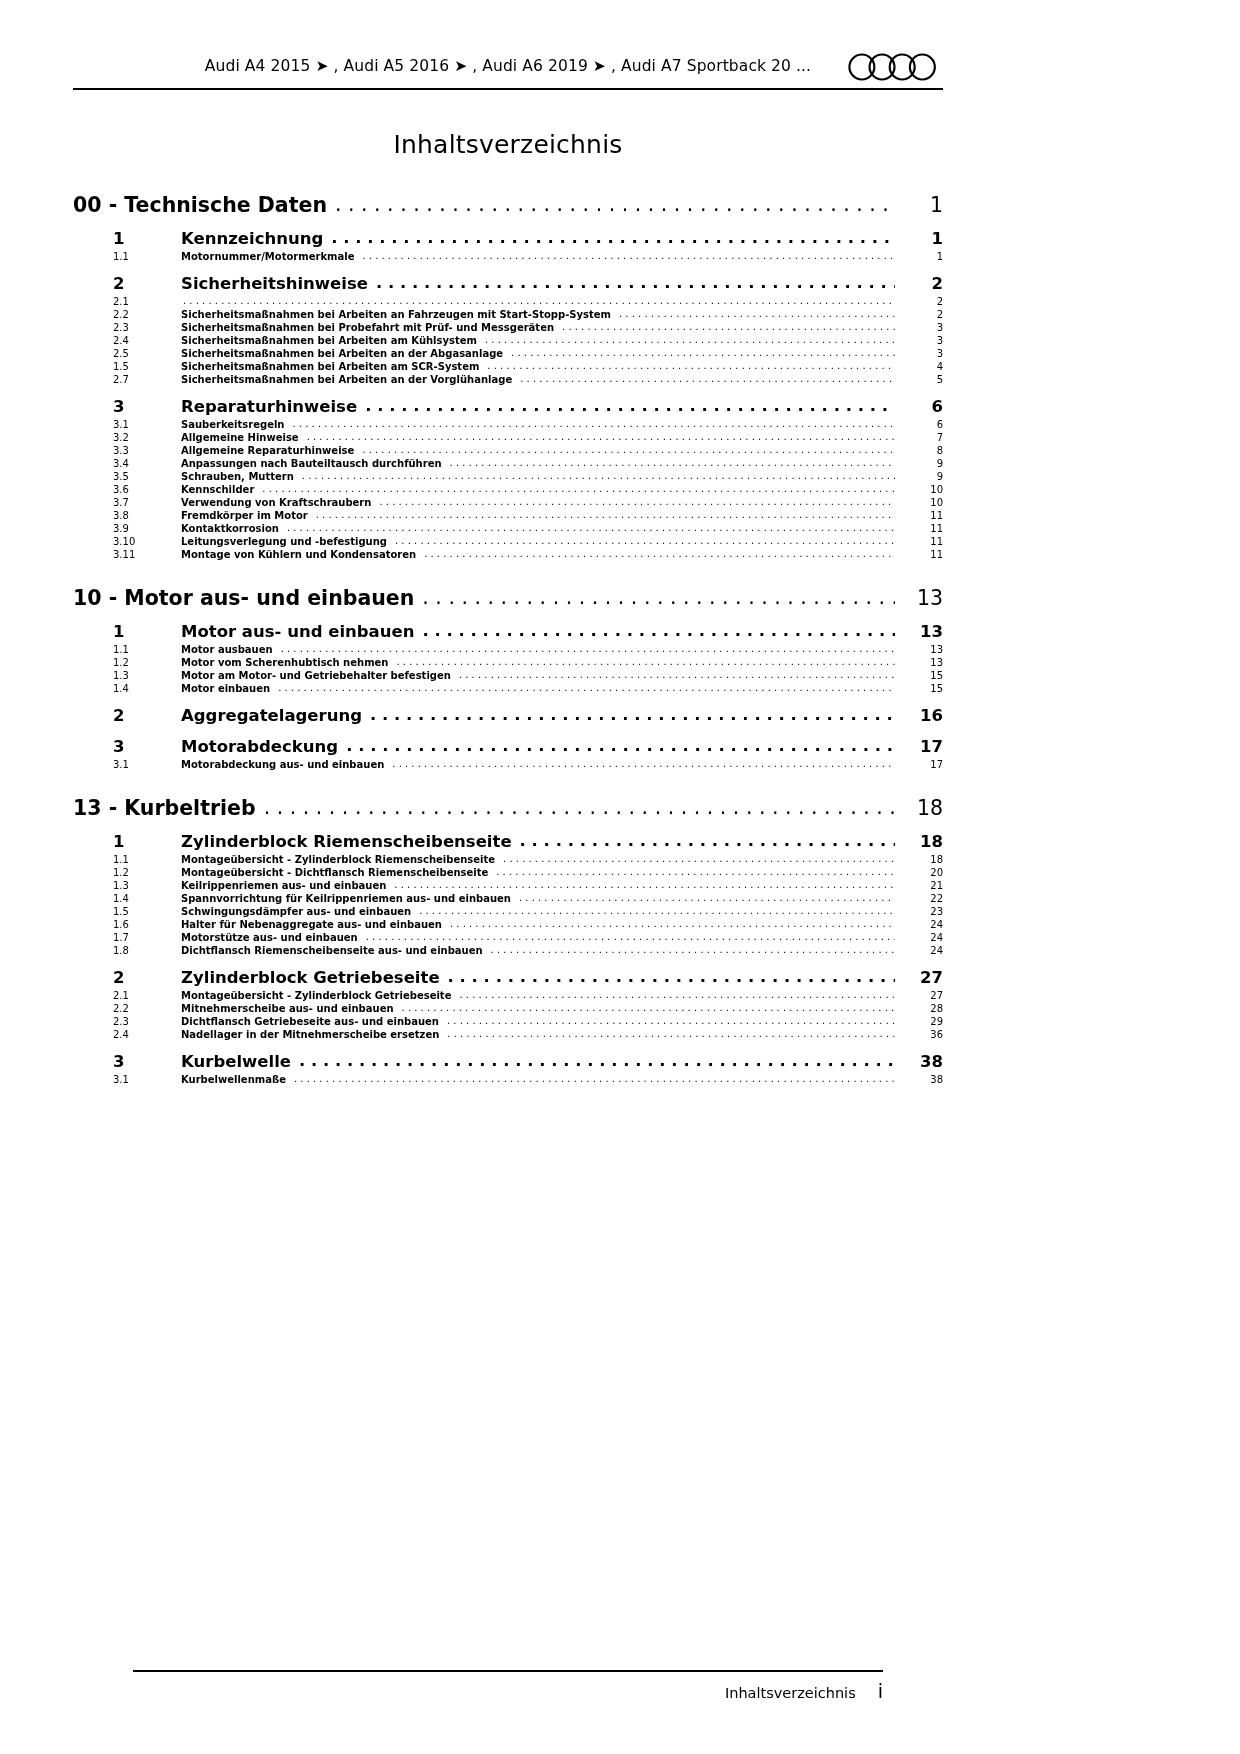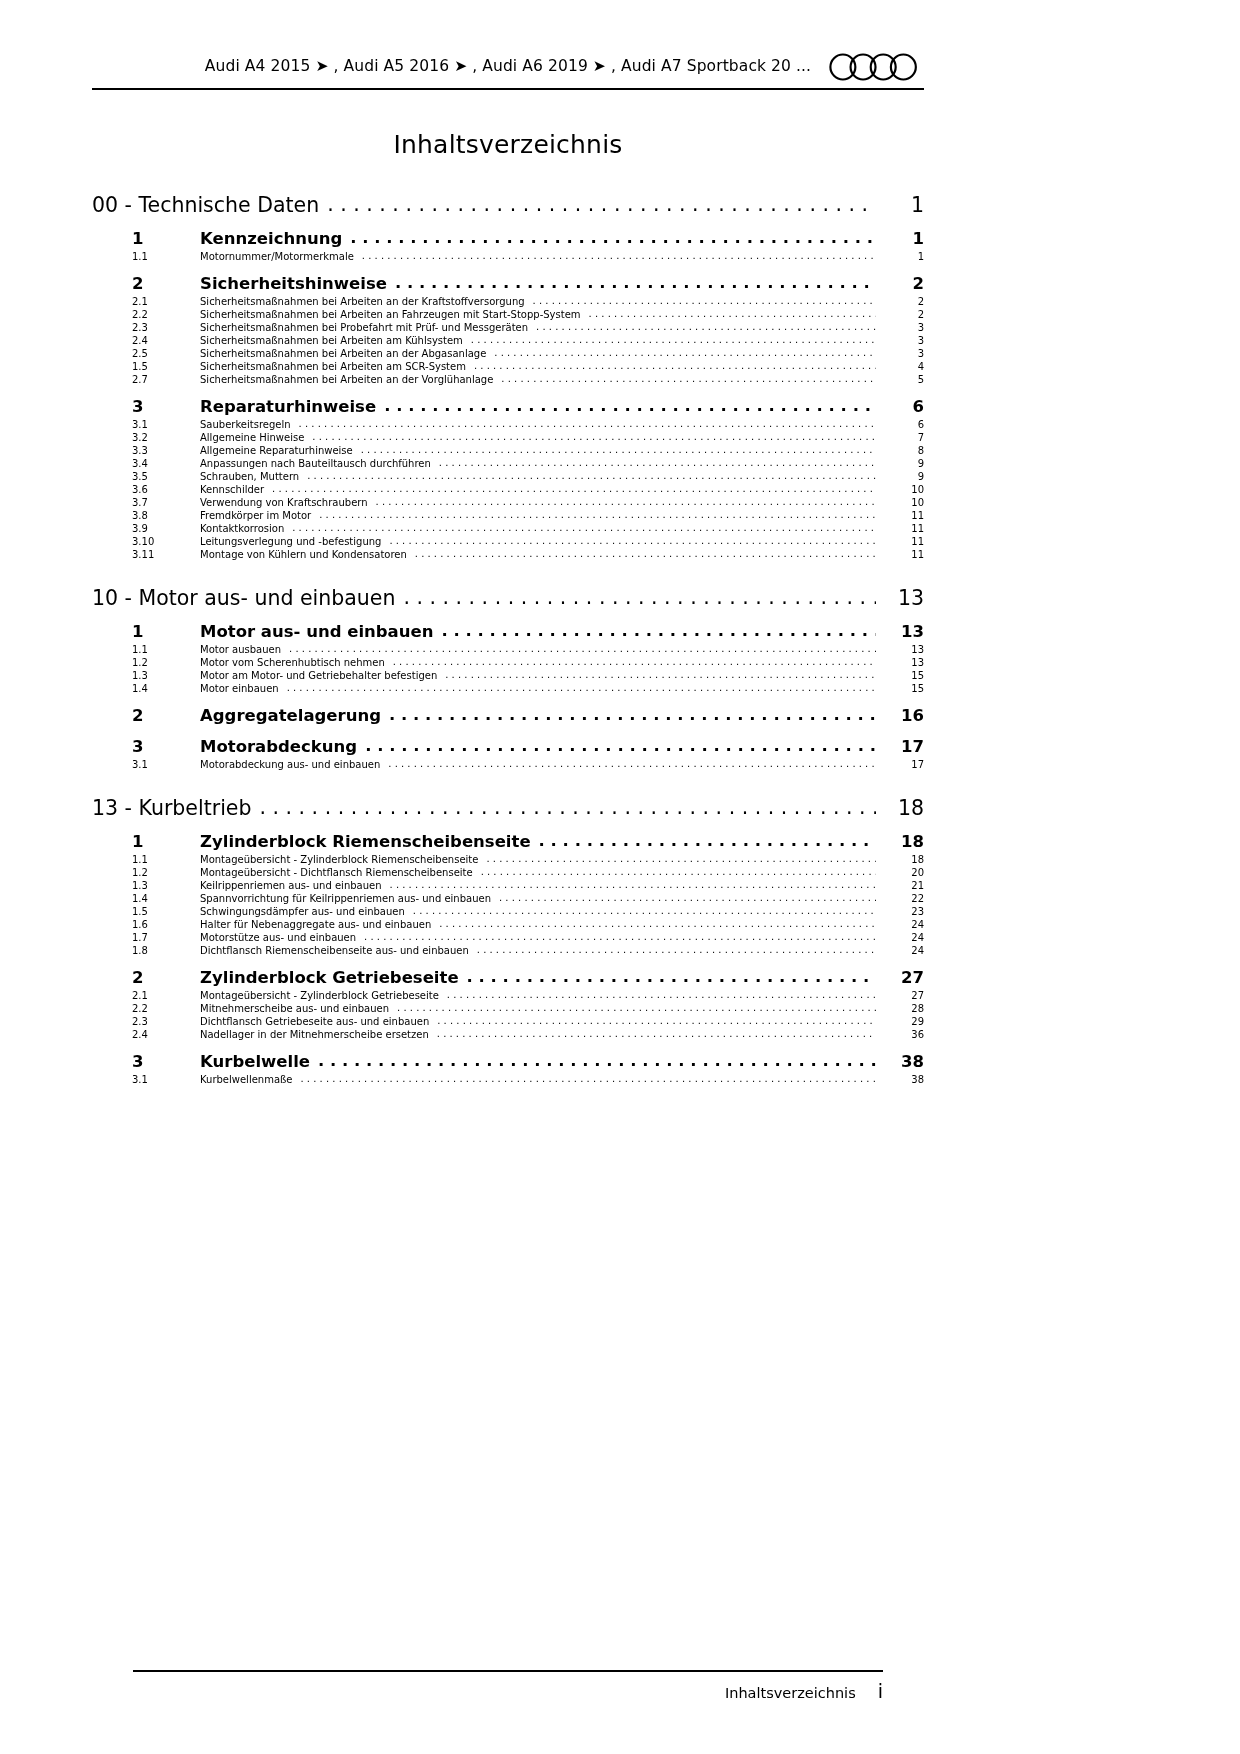--- a/index.html
+++ b/index.html
@@ -13,21 +13,21 @@
     font-family: "DejaVu Sans", sans-serif;
     color: #000000;
     position: relative;
     overflow: hidden;
   }
   .page {
     position: relative;
     width: 1016px;
     height: 1754px;
     box-sizing: border-box;
-    padding: 0 92px;
+    padding: 0 73px;
   }
 
   
   .header {
     position: relative;
     padding-top: 54px;
   }
   .header-lines {
     text-align: center;
     line-height: 1.55;
@@ -68,20 +68,21 @@
     width: 100%;
   }
   .num {
     flex: 0 0 auto;
     white-space: nowrap;
   }
   .txt {
     flex: 0 0 auto;
     white-space: nowrap;
     padding-right: 6px;
+    font-weight: bold;
   }
   .leader {
     flex: 1 1 auto;
     overflow: hidden;
     white-space: nowrap;
     color: #000;
     margin: 0 2px;
     position: relative;
     top: -1px;
   }
@@ -194,21 +195,20 @@
         <span class="pg">1</span>
       </div>
       <div class="row section">
         <span class="num">2</span>
         <span class="txt">Sicherheitshinweise</span>
         <span class="leader"></span>
         <span class="pg">2</span>
       </div>
       <div class="row sub">
         <span class="num">2.1</span>
-        <span class="txt">Sicherheitsmaßnahmen bei Arbeiten an der Kraftstoffversorgung</span>
         <span class="leader"></span>
         <span class="pg">2</span>
       </div>
       <div class="row sub">
         <span class="num">2.2</span>
         <span class="txt">Sicherheitsmaßnahmen bei Arbeiten an Fahrzeugen mit Start-Stopp-System</span>
         <span class="leader"></span>
         <span class="pg">2</span>
       </div>
       <div class="row sub">

